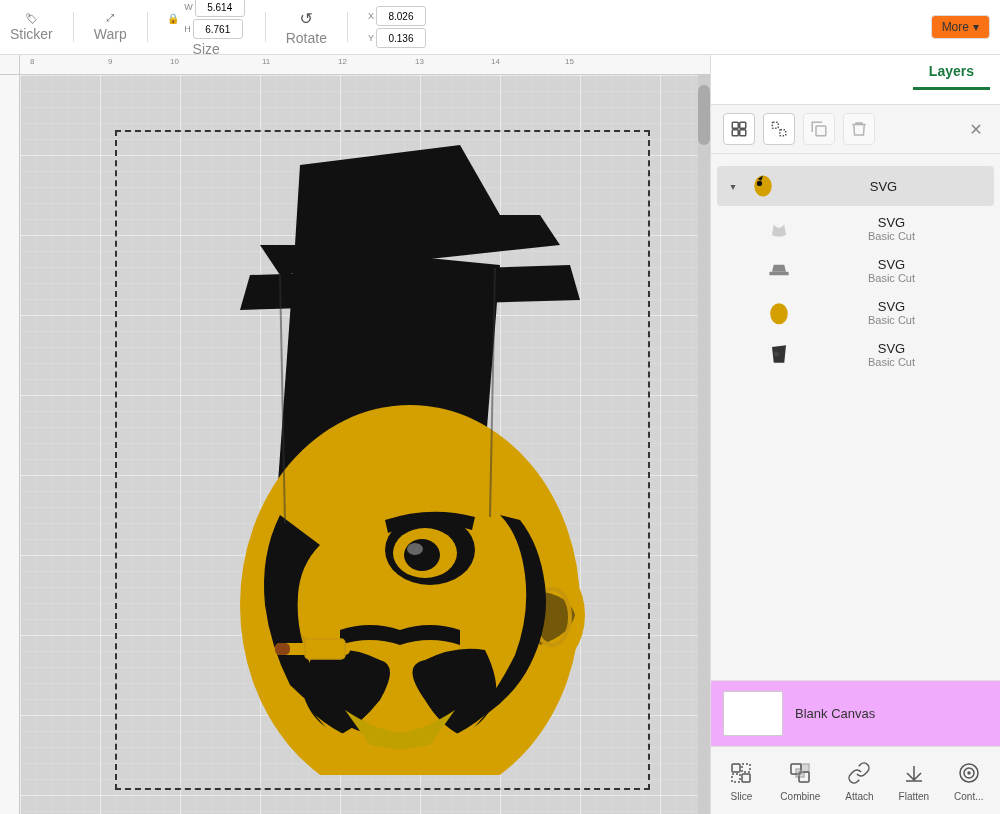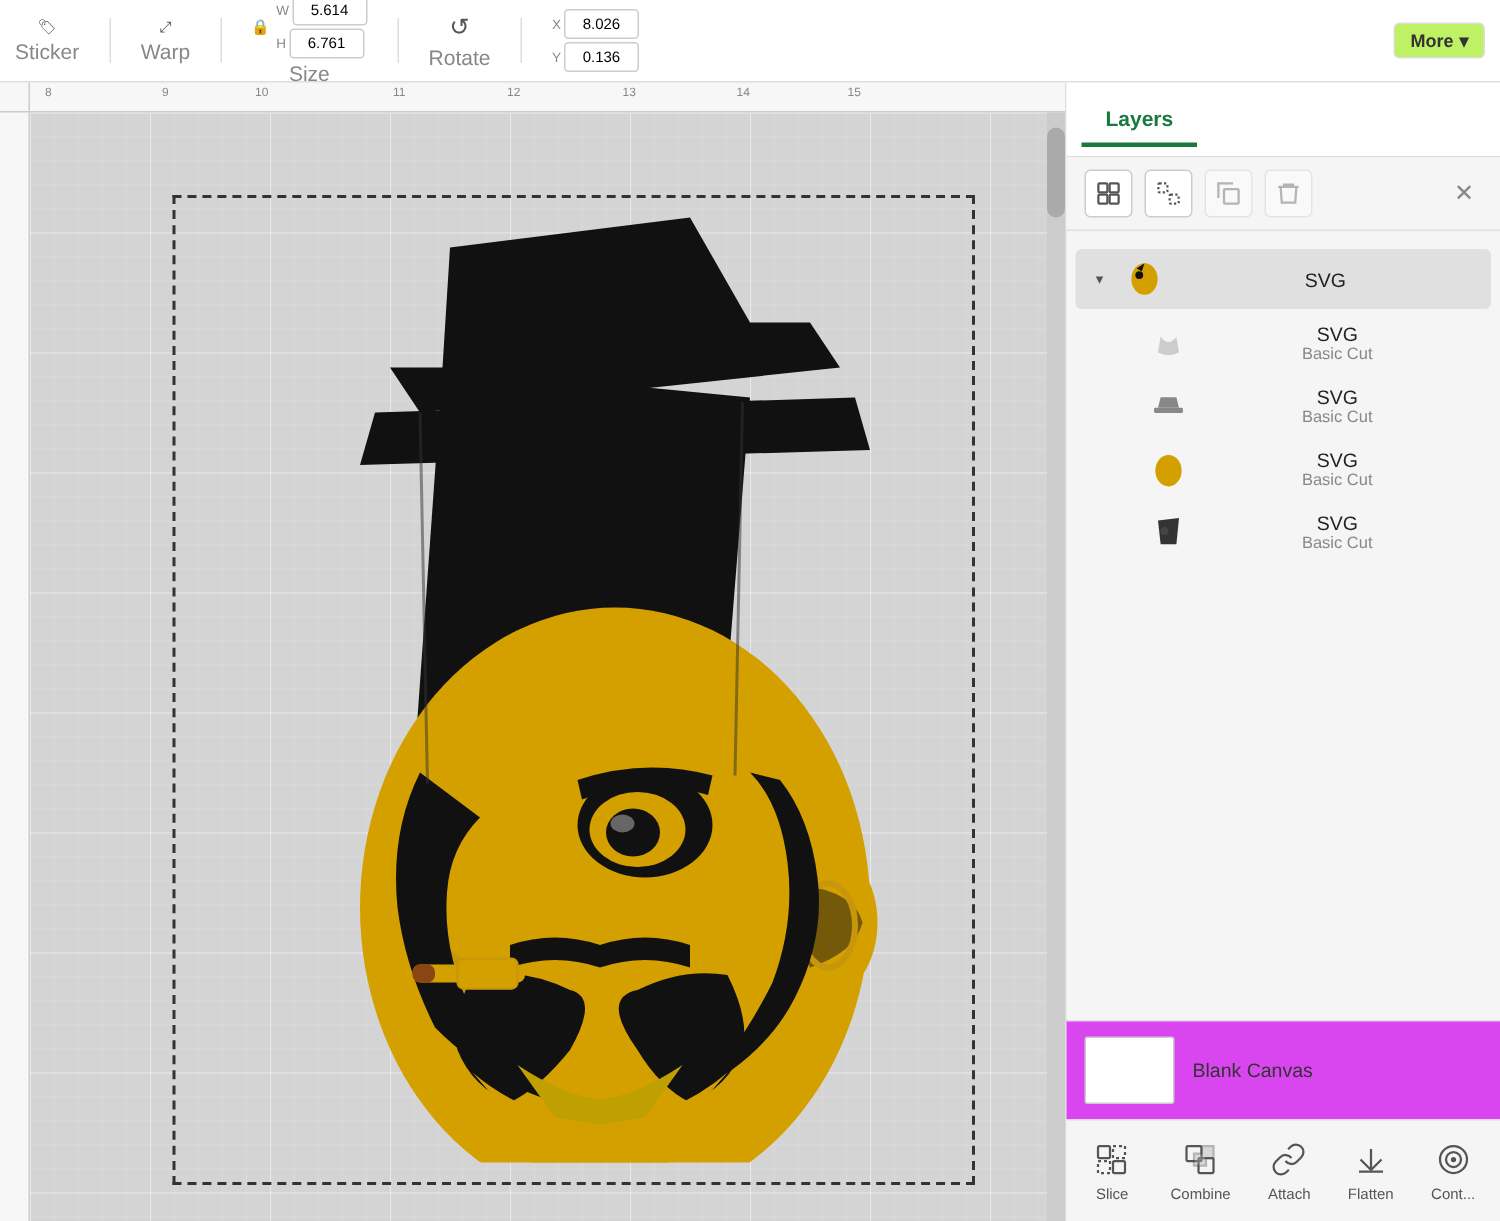--- a/index.html
+++ b/index.html
@@ -33,28 +33,27 @@
       text-align: center;
       padding: 0 2px;
     }
     .toolbar-label { font-size: 14px; color: #888; }
     .toolbar-divider { width: 1px; height: 30px; background: #ddd; }
     .more-btn {
       margin-left: auto;
       display: flex;
       align-items: center;
       gap: 4px;
-      background: #bef264;
+      background: #f97316;
       border: 1px solid #ddd;
       border-radius: 4px;
       padding: 4px 10px;
       font-size: 12px;
       cursor: pointer;
       color: #333;
-      font-weight: bold;
     }
 
     
     .main-area {
       display: flex;
       flex: 1;
       overflow: hidden;
     }
 
     
@@ -156,22 +155,23 @@
       flex-direction: column;
       flex-shrink: 0;
     }
 
     
     .panel-tabs {
       display: flex;
       background: #fff;
       border-bottom: 1px solid #ddd;
       height: 50px;
-      align-items: center;
+      align-items: flex-end;
       padding: 0 10px;
+      flex-direction: column;
     }
     .panel-tab {
       padding: 8px 16px;
       font-size: 14px;
       cursor: pointer;
       color: #555;
       border-bottom: 3px solid transparent;
       margin-bottom: -1px;
     }
     .panel-tab.active {
@@ -276,21 +276,21 @@
       padding-left: 48px;
     }
 
     
     .blank-canvas-section {
       padding: 10px 12px;
       border-top: 1px solid #e0e0e0;
       display: flex;
       align-items: center;
       gap: 12px;
-      background: #d946ef;
+      background: #f0abfc;
     }
     .blank-canvas-preview {
       width: 60px;
       height: 45px;
       border: 1px solid #ccc;
       background: #fff;
       flex-shrink: 0;
       border-radius: 2px;
     }
     .blank-canvas-label {

